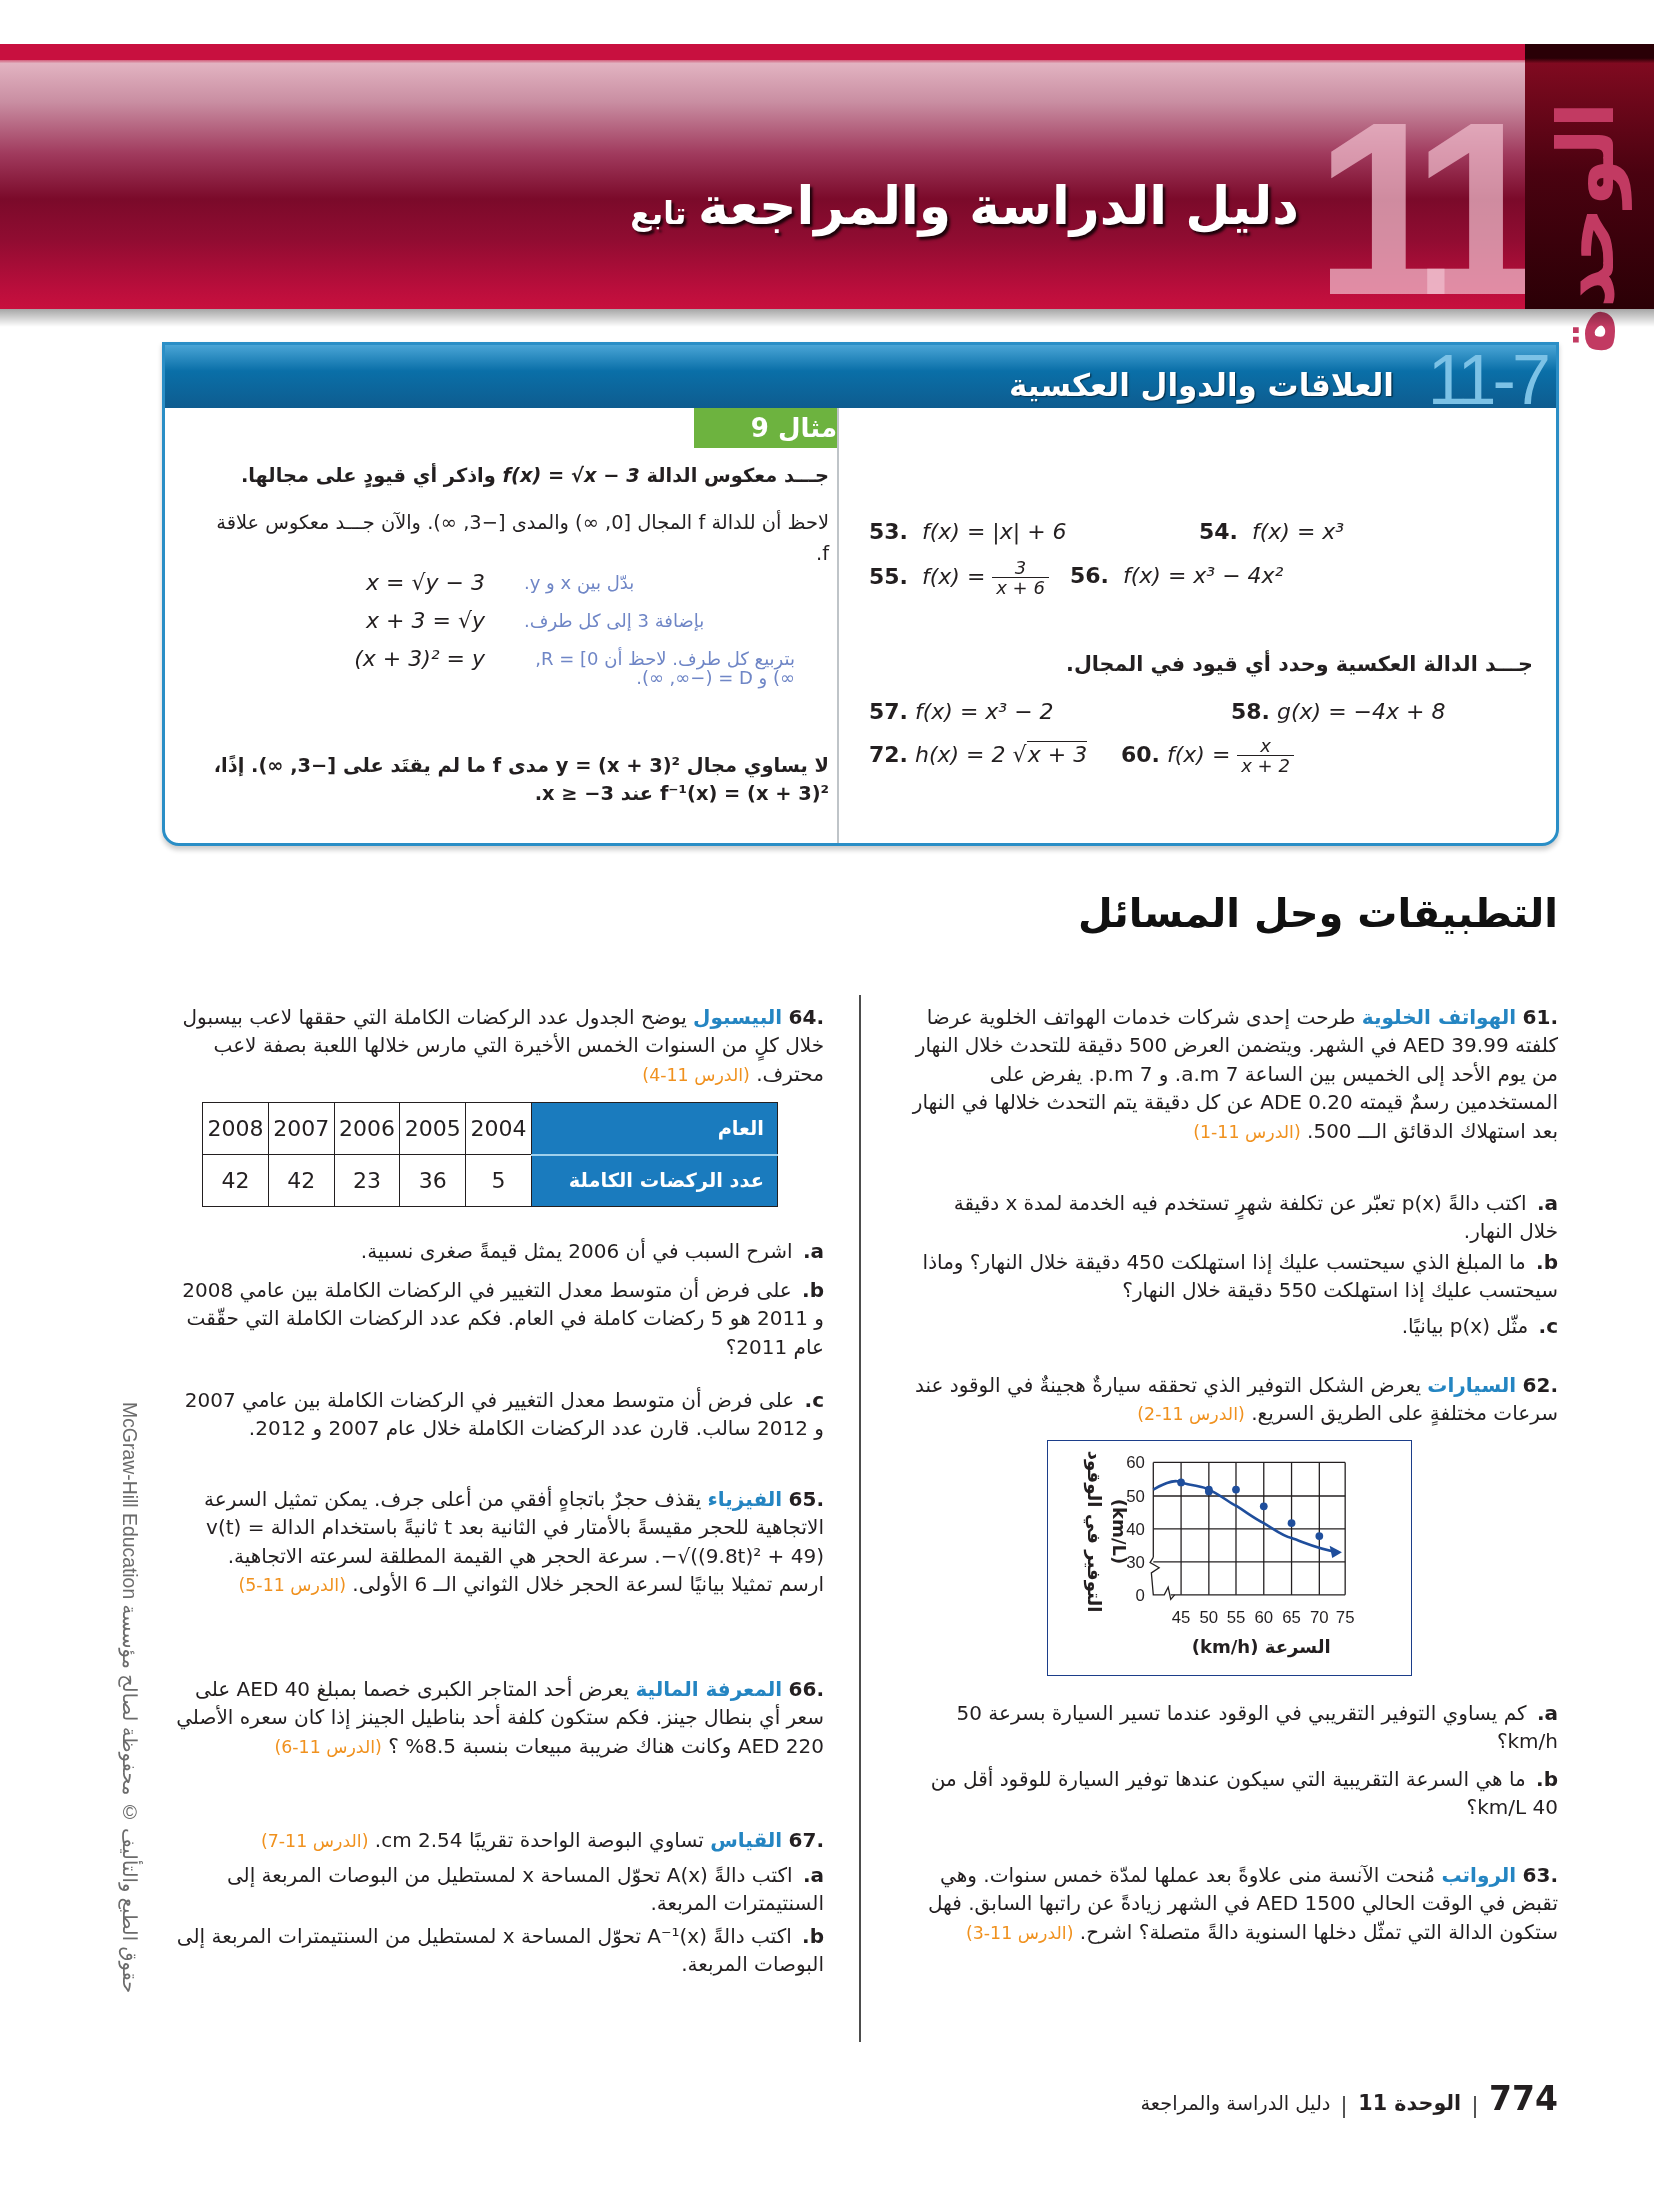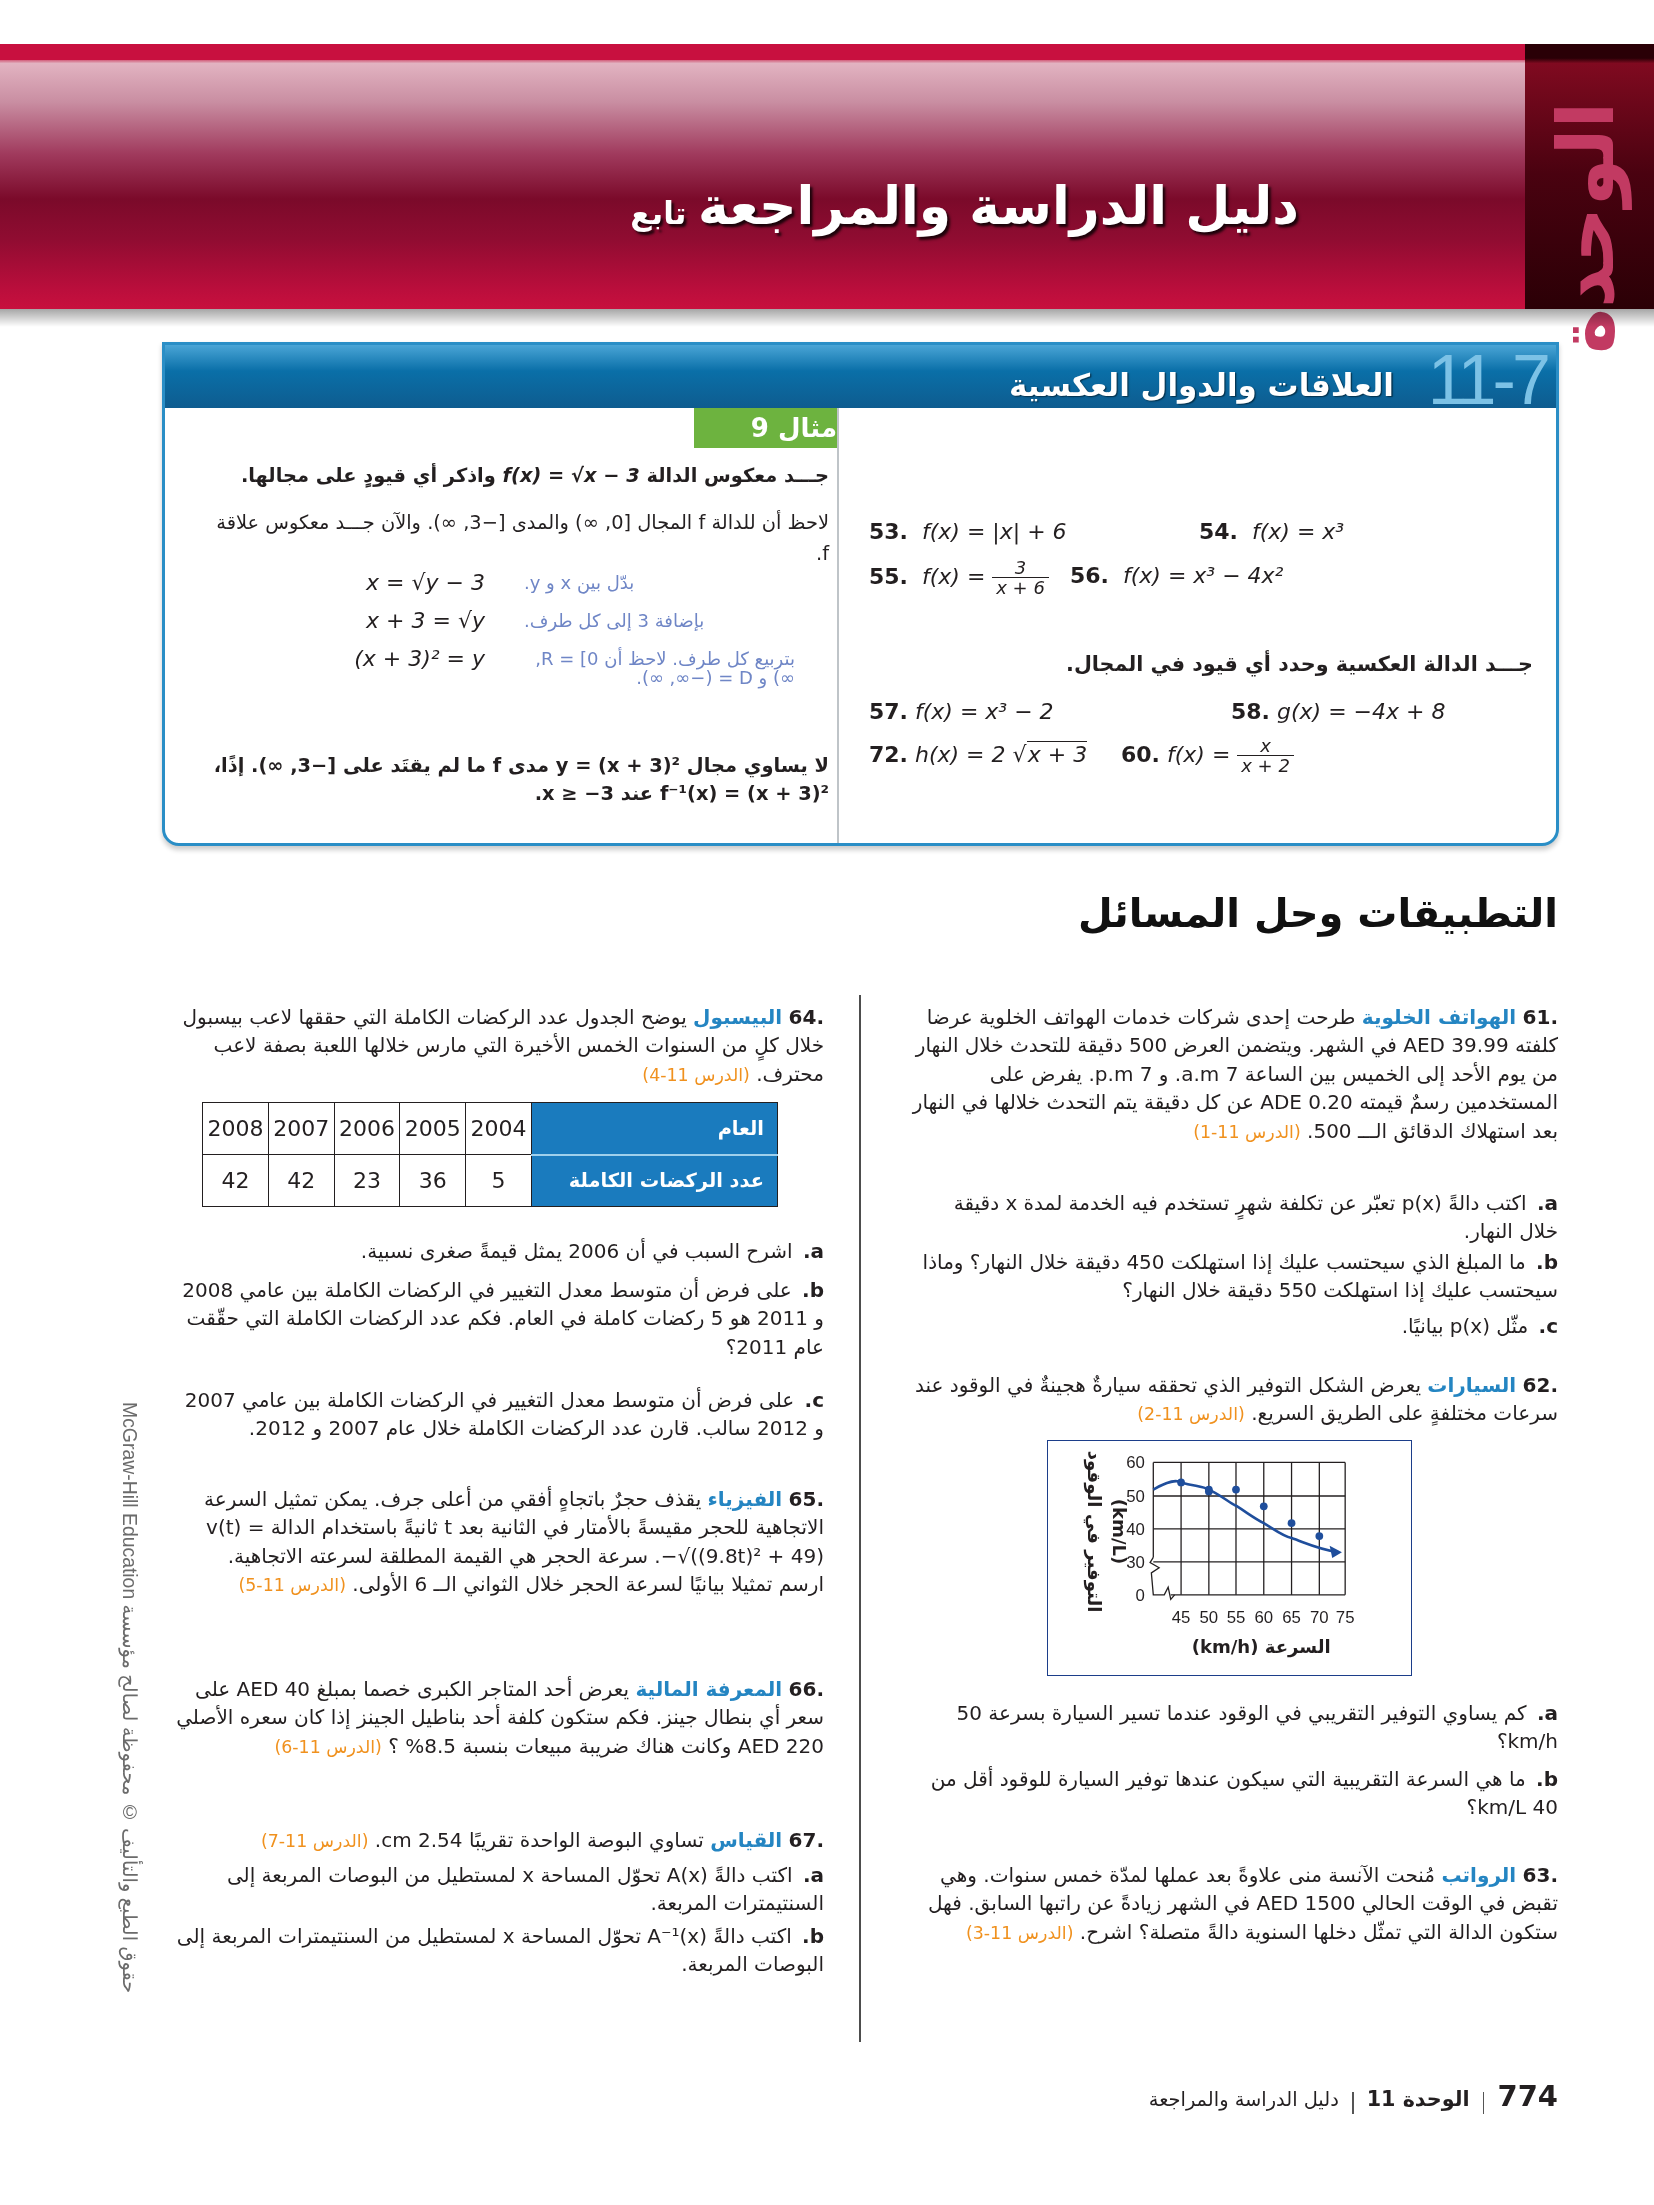--- a/index.html
+++ b/index.html
@@ -79,34 +79,35 @@
   .hr-table td { border: 1.9px solid #231f20; text-align: center; font-size: 22px; height: 52px; }
   .hr-table td.head { background: #1a7bbe; color: #fff; font-weight: bold; font-size: 19.4px; text-align: right; padding-right: 13px; width: 246px; border-left: 1.9px solid #231f20; }
   .hr-table tr:first-child td.head { border-bottom: 2.6px solid #9fd0ec; }
 
   
   .chart-box { position: absolute; left: 1047px; top: 1440px; width: 365px; height: 236px; border: 1.9px solid #1c3e8a; background: #fff; }
   .chart-svg { position: absolute; left: 0; top: 0; }
 
   
   .footer { position: absolute; right: 96px; top: 2079px; direction: rtl; white-space: nowrap; }
-  .footer .page { font-weight: bold; font-size: 29px; }
+  .footer .page { font-weight: bold; font-size: 33px; }
   .footer .sep { display: inline-block; width: 1.9px; height: 22px; background: #555; margin: 0 13px; vertical-align: middle; }
   .footer .unit { font-weight: bold; font-size: 20.7px; }
   .footer .name { font-size: 19.4px; }
 
   .copyright { position: absolute; left: 103px; top: 1402px; width: 39px; height: 659px; writing-mode: vertical-rl;
     font-size: 19.4px; color: #6b6b6b; white-space: nowrap; font-family: "Liberation Sans", sans-serif; }
 </style>
 </head>
 <body>
 
 <div class="banner">
   <div class="banner-main"></div>
   <div class="banner-side"></div>
+  <div class="unit-number">11</div>
   <div class="unit-word">الوحدة</div>
   <div class="banner-title">
     <span>دليل الدراسة والمراجعة</span><span class="cont">تابع</span>
   </div>
 </div>
 <div class="banner-shadow" style="top:309px"></div>
 
 <div class="lesson-box">
   <div class="lesson-header">
     <div class="lesson-num">11-7</div>

